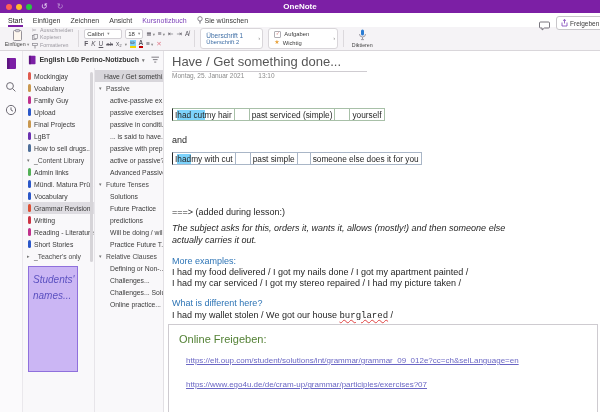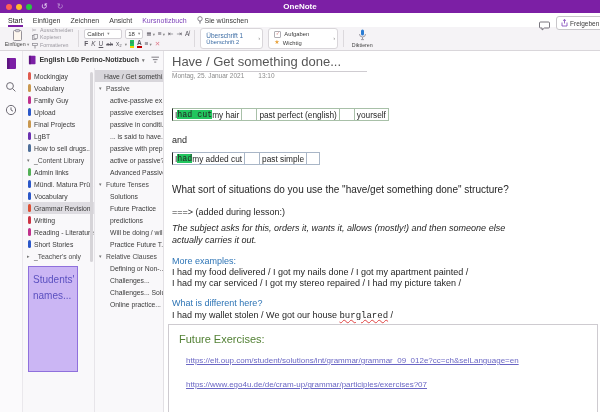--- a/index.html
+++ b/index.html
@@ -68,35 +68,35 @@
   .section-row.grp { padding-left:4px; color:#4a4a4a; }
   .section-row.selected { background:#dedce1; }
   .sec-bar { width:3px; height:8px; border-radius:1.5px; margin-right:3px; flex:none; }
   .grp-chev { color:#777; font-size:5px; margin-right:2px; width:5px; flex:none; }
   .scrollbar-v { position:absolute; right:1px; top:4px; width:3px; height:190px; border-radius:2px; background:#d6d4d8; }
   .page-row { height:12px; display:flex; align-items:center; font-size:6.8px; color:#3b3b3b; white-space:nowrap; overflow:hidden; }
   .page-row.lvl0 { padding-left:9px; }
   .page-row.grp { padding-left:4px; color:#4a4a4a; }
   .page-row.lvl1 { padding-left:15px; }
   .page-row.selected { background:#d8d6db; }
-  .students-box { margin:4px 0 0 5px; width:50px; height:106px; background:#cbb6f4; border:1px solid #8f70dc; color:#5b50c0; font-size:10px; line-height:1.55; padding:5px 2px 0 4px; box-sizing:border-box; }
+  .students-box { margin:4px 0 0 5px; width:50px; height:106px; background:#cbb6f4; border:1px solid #8f70dc; color:#5b50c0; font-size:10px; line-height:1.55; padding:5px 2px 0 4px; box-sizing:border-box;font-style:italic; }
   
   .content { flex:1; background:#fff; position:relative; overflow:hidden; }
   .abs { position:absolute; left:8px; white-space:nowrap; }
   .page-title { top:3px; font-size:13px; color:#565656; border-bottom:1px solid #cfccd1; padding:0 26px 2px 0; }
   .page-meta { top:21px; font-size:6.5px; color:#8b8b8b; display:flex; gap:14px; }
   .body-line { font-size:9px; color:#262626; }
   .q { top:38px; font-size:10px; }
   .tbl { position:absolute; left:8px; display:flex; }
   .tbl .cell { border:1px solid; border-left:none; height:13px; display:flex; align-items:center; padding:0 2px; font-size:8.3px; color:#262626; white-space:nowrap; box-sizing:border-box; }
   .tbl .cell:first-child { border-left:1px solid; }
   .t1 { top:57px; } .t1 .cell { border-color:#a8c0a8; }
   .t2 { top:101px; } .t2 .cell { border-color:#a9b6c7; }
   .cell.gap1 { width:15px; } .cell.gap2 { width:13px; }
-  .hl { background:#22c55e;font-family:Liberation Mono, monospace; }
+  .hl { background:#7dd3fc; }
   .green { color:#538135; }
   .blue { color:#2e75b6; }
   .and-line { top:84px; }
   .q2 { top:133px; font-size:10px; }
   .arrow-line { top:156px; }
   .ital { font-style:italic; }
   .it1 { top:172px; } .it2 { top:184px; }
   .more { top:205px; }
   .ex1 { top:216px; } .ex2 { top:227px; }
   .diff { top:247px; }
@@ -434,48 +434,48 @@
       </div>
 
 
       <div class="tbl t1">
         <div class="cell">
             <span>I </span>
             <span class="hl">had cut</span>
             <span> my hair</span>
           </div>
         <div class="cell gap1"></div>
-        <div class="cell green">past perfect (english)</div>
+        <div class="cell green">past serviced (simple)</div>
         <div class="cell gap1"></div>
         <div class="cell green">yourself</div>
       </div>
 
       <div class="abs body-line and-line">and</div>
 
       <div class="tbl t2">
         <div class="cell">
             <span>I </span>
             <span class="hl">had</span>
-            <span> my added cut</span>
+            <span> my with cut</span>
           </div>
         <div class="cell gap1"></div>
         <div class="cell blue">past simple</div>
         <div class="cell gap2"></div>
-      </div>
-
-      <div class="abs body-line q2">What sort of situations do you use the "have/get something done" structure?</div>
+        <div class="cell blue">someone else does it for you</div>
+      </div>
+
       <div class="abs body-line ital it1">The subject asks for this, orders it, wants it, allows (mostly!) and then someone else</div>
       <div class="abs body-line arrow-line">===&gt; (added during lesson:)</div>
       <div class="abs body-line ital it2">actually carries it out.</div>
       <div class="abs body-line blue more">More examples:</div>
       <div class="abs body-line ex2">I had my car serviced / I got my stereo repaired / I had my picture taken /</div>
       <div class="abs body-line ex1">I had my food delivered / I got my nails done / I got my apartment painted /</div>
       <div class="abs body-line blue diff">What is different here?</div>
       <div class="abs body-line wallet"><span>I had my wallet stolen / We got our house </span><span class="wavy">burglared</span><span> /</span></div>
 
       <div class="online-box">
-        <div class="online-header">Future Exercises:</div>
+        <div class="online-header">Online Freigeben:</div>
         <a class="link-line lk0">https://elt.oup.com/student/solutions/int/grammar/grammar_09_012e?cc=ch&amp;selLanguage=en</a>
         <a class="link-line lk1">https://www.ego4u.de/de/cram-up/grammar/participles/exercises?07</a>
       </div>
     </div>
   </div>
 </div>
 
 </body></html>

